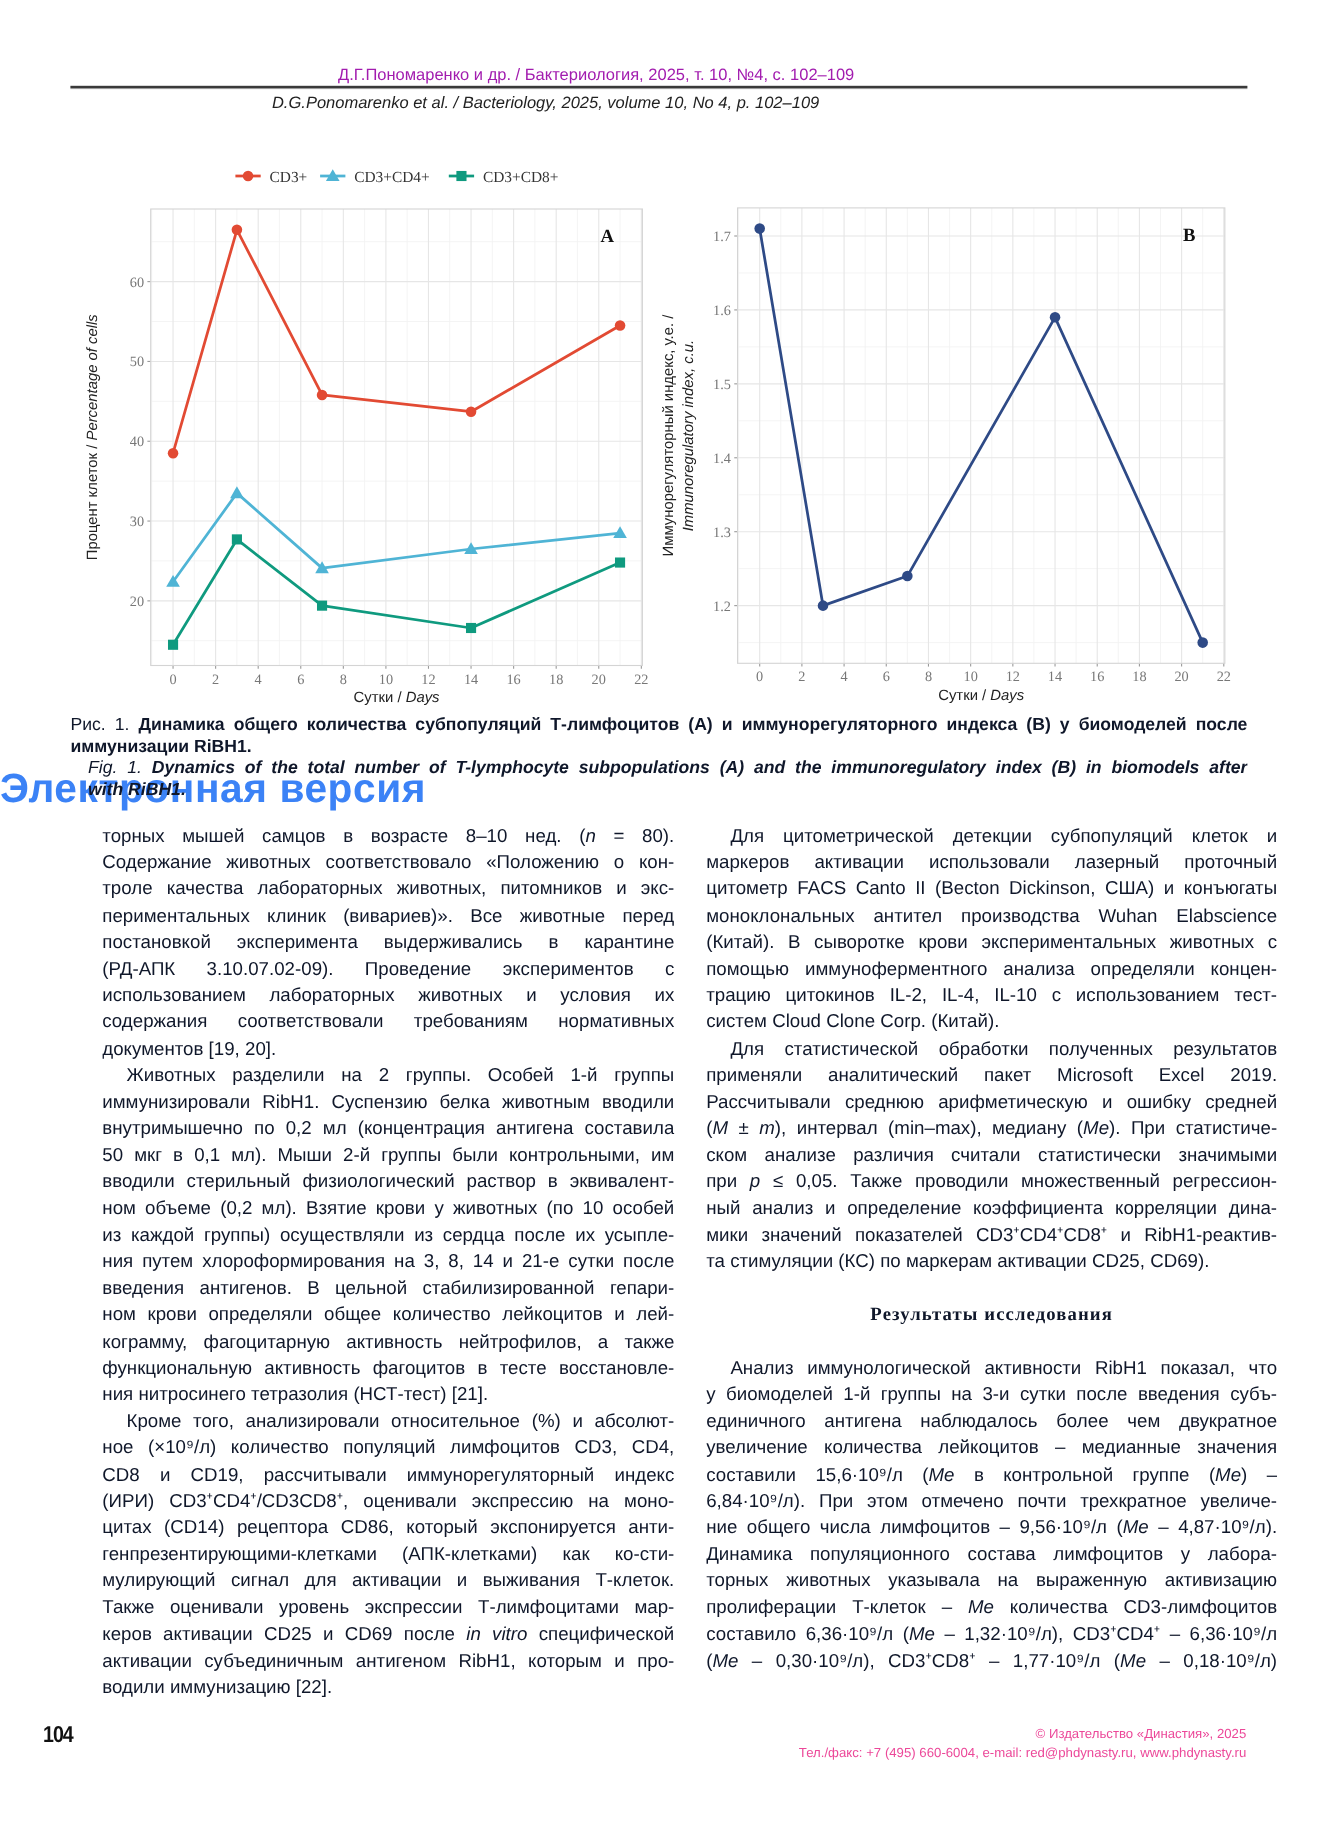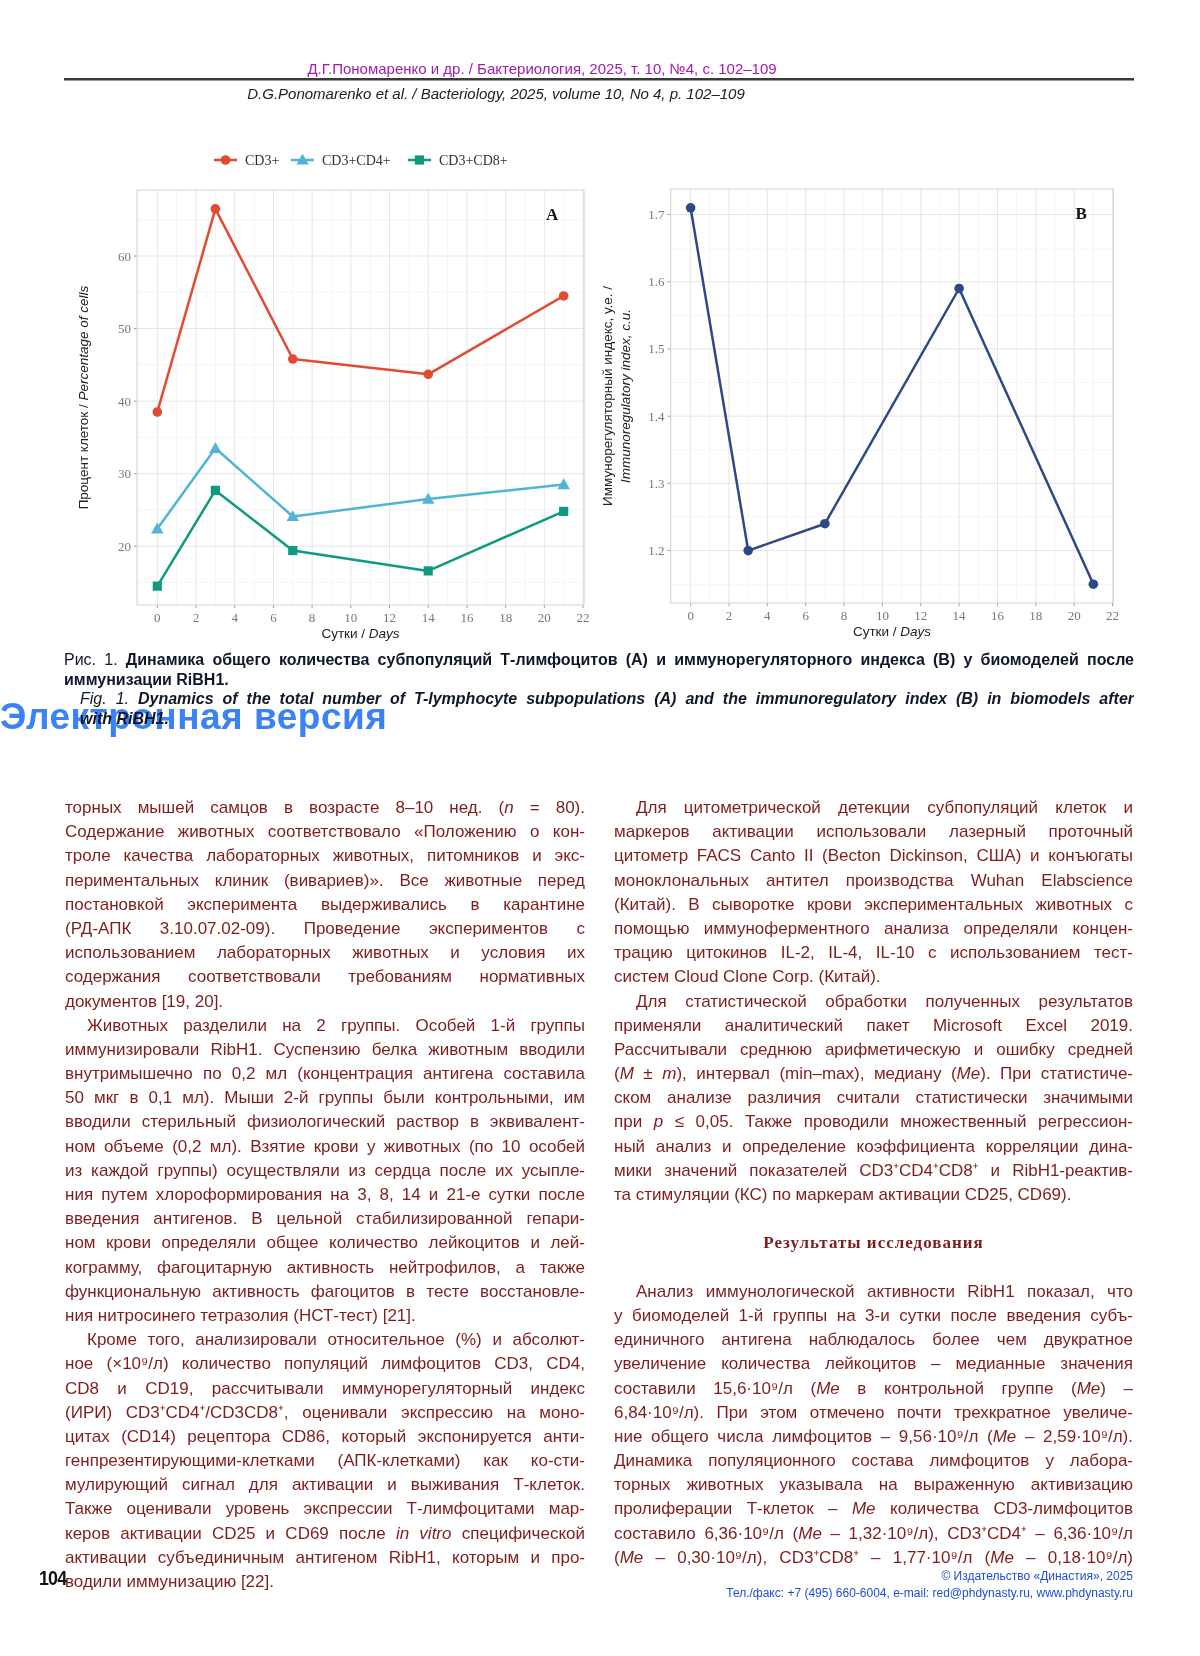--- a/index.html
+++ b/index.html
@@ -8,28 +8,28 @@
 #header-ru{top:59px;left:0;width:1084px;text-align:center;font-size:15px;line-height:19px;color:#a21caf;}
 #header-rule{top:78px;left:64px;width:1070px;height:0;border-top:2px solid #3a3a3a;border-bottom:1px solid #9a9a9a;}
 #header-en{top:84px;left:0;width:992px;text-align:center;font-size:15px;line-height:19px;font-style:italic;color:#222;}
 #figure-svg{position:absolute;left:0;top:0;z-index:1;}
 #watermark{top:684px;left:0;width:1200px;font-size:37px;font-weight:bold;color:#3b82f6;line-height:66px;z-index:0;letter-spacing:0.5px;}
 #caption{top:650px;left:64px;width:1070px;z-index:2;font-size:16px;color:#0f172a;}
 .line{overflow:hidden;text-align:justify;text-align-last:justify;white-space:normal;}
 .line.last{text-align:left;text-align-last:left;}
 .cap{height:19.7px;line-height:19.7px;}
 .cap.en{font-style:italic;margin-left:16px;}
-.col{position:absolute;top:796px;width:520px;font-size:17px;color:#7f1d1d;z-index:2;}
+.col{position:absolute;top:748px;width:520px;font-size:17px;color:#0f172a;z-index:2;margin-left:28px;}
 #left-col{left:65px;}
 #right-col{left:614px;width:519px;}
 .col .line{height:24.2px;line-height:24.2px;}
 .col .line.indent{text-indent:22px;}
 .heading{height:72.6px;line-height:72.6px;text-align:center;font-weight:bold;font-size:17px;letter-spacing:1px;font-family:Liberation Serif, serif;}
 #page-num{left:39px;top:1566px;font-size:21px;font-weight:bold;letter-spacing:-1px;transform:scaleX(0.85);transform-origin:left center;color:#111;}
-#footer-right{right:67px;top:1568px;text-align:right;font-size:12px;line-height:17px;color:#1d4ed8;}
+#footer-right{right:67px;top:1568px;text-align:right;font-size:12px;line-height:17px;color:#ec4899;}
 </style>
 </head>
 <body>
 
 <div id="header-ru" class="abs">Д.Г.Пономаренко и др. / Бактериология, 2025, т. 10, №4, с. 102–109</div>
 <div id="header-rule" class="abs"></div>
 <div id="header-en" class="abs">D.G.Ponomarenko et al. / Bacteriology, 2025, volume 10, No 4, p. 102–109</div>
 
 <svg id="figure-svg" width="1200" height="650" viewBox="0 0 1200 650">
     <g>
@@ -312,21 +312,21 @@
       <div class="line last"><span>та стимуляции (КС) по маркерам активации CD25, CD69).</span></div>
     </div>
     <div class="heading">Результаты исследования</div>
     <div>
       <div class="line indent"><span>Анализ иммунологической активности RibH1 показал, что</span></div>
       <div class="line"><span>у биомоделей 1-й группы на 3-и сутки после введения субъ-</span></div>
       <div class="line"><span>единичного антигена наблюдалось более чем двукратное</span></div>
       <div class="line"><span>увеличение количества лейкоцитов – медианные значения</span></div>
       <div class="line"><span>составили 15,6·10⁹/л (</span><i>Me</i><span> в контрольной группе (</span><i>Me</i><span>) –</span></div>
       <div class="line"><span>6,84·10⁹/л). При этом отмечено почти трехкратное увеличе-</span></div>
-      <div class="line"><span>ние общего числа лимфоцитов – 9,56·10⁹/л (</span><i>Me</i><span> – 2,59·10⁹/л).</span></div>
+      <div class="line"><span>ние общего числа лимфоцитов – 9,56·10⁹/л (</span><i>Me</i><span> – 4,87·10⁹/л).</span></div>
       <div class="line"><span>Динамика популяционного состава лимфоцитов у лабора-</span></div>
       <div class="line"><span>торных животных указывала на выраженную активизацию</span></div>
       <div class="line"><span>пролиферации Т-клеток – </span><i>Me</i><span> количества CD3-лимфоцитов</span></div>
       <div class="line"><span>составило 6,36·10⁹/л (</span><i>Me</i><span> – 1,32·10⁹/л), CD3⁺CD4⁺ – 6,36·10⁹/л</span></div>
       <div class="line"><span>(</span><i>Me</i><span> – 0,30·10⁹/л), CD3⁺CD8⁺ – 1,77·10⁹/л (</span><i>Me</i><span> – 0,18·10⁹/л)</span></div>
     </div>
   </div>
 
 <div id="page-num" class="abs">104</div>
 <div id="footer-right" class="abs">

